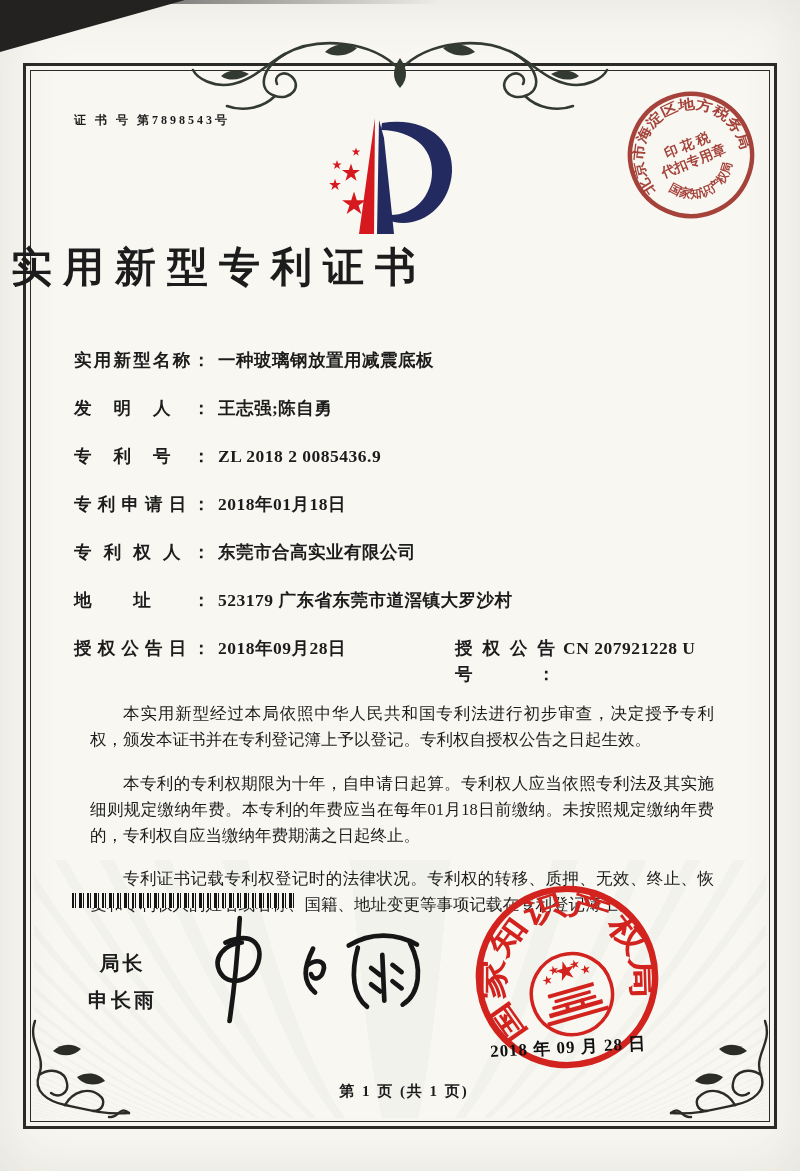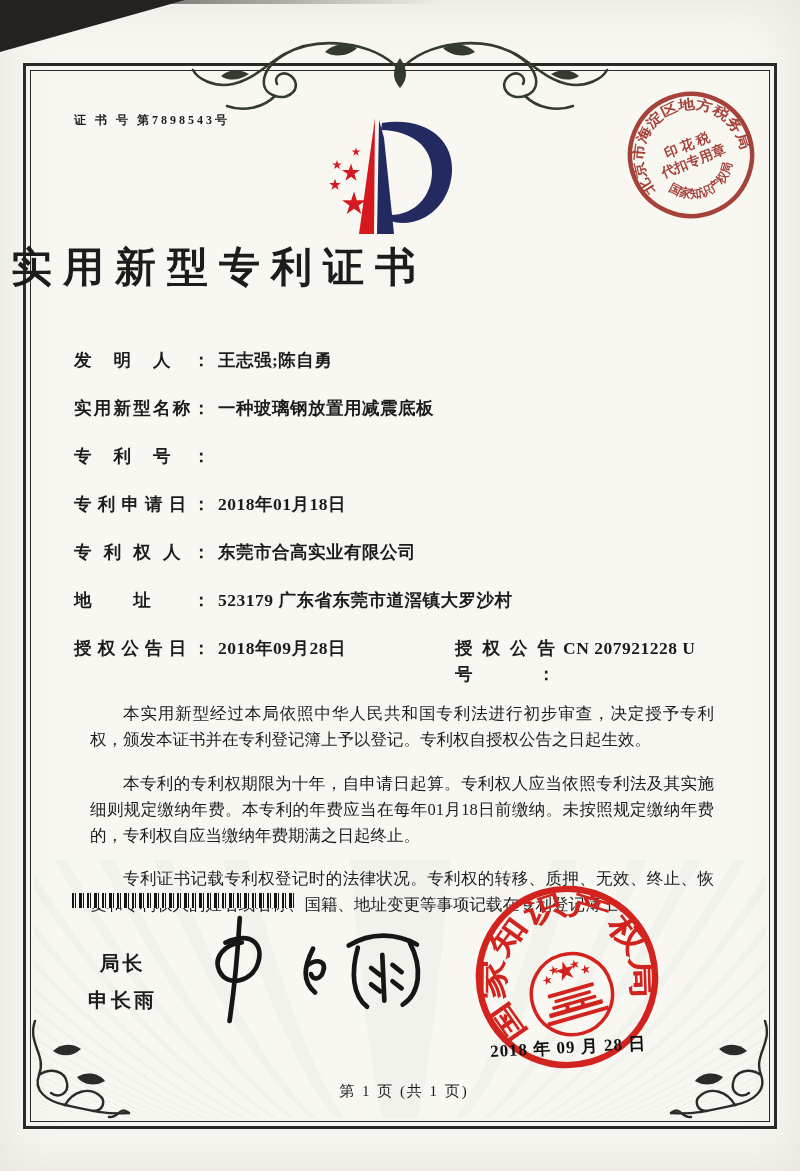--- a/index.html
+++ b/index.html
@@ -39,21 +39,21 @@
 
   .barcode{position:absolute;left:72px;top:893px;width:225px;height:15px;
     background:repeating-linear-gradient(90deg,#141414 0 2px,#f8f7f2 2px 3px,#141414 3px 4px,#f8f7f2 4px 7px,#141414 7px 10px,#f8f7f2 10px 11px,#141414 11px 12px,#f8f7f2 12px 15px);}
 
   .officer{position:absolute;left:88px;top:945px;font-size:20px;font-weight:600;letter-spacing:3px;line-height:37px;text-align:center;}
   .signature{position:absolute;left:182px;top:912px;width:256px;height:112px;}
 
   .seal-bottom{position:absolute;left:468px;top:878px;width:198px;height:198px;transform:rotate(-16deg);}
   .seal-date{position:absolute;left:490px;top:1036px;font-size:17px;font-weight:700;letter-spacing:1px;transform:rotate(-3deg);color:#101010;}
 
-  .footer{position:absolute;left:0;right:4px;top:1082px;text-align:center;font-size:15px;letter-spacing:2px;font-weight:400;padding-left:12px;}
+  .footer{position:absolute;left:0;right:4px;top:1082px;text-align:center;font-size:15px;letter-spacing:2px;font-weight:700;padding-left:12px;}
 
   .ornament-top{position:absolute;left:157px;top:28px;width:486px;height:92px;}
   .corner-orn{position:absolute;width:112px;height:112px;}
   .corner-orn.br{right:27px;bottom:42px;}
   .corner-orn.bl{left:27px;bottom:42px;transform:scaleX(-1);}
 </style>
 </head>
 <body>
 
 <div class="paper-shade"></div>
@@ -138,29 +138,30 @@
     <use href="#star" transform="translate(17,75) scale(0.62)"></use>
     <use href="#star" transform="translate(19,55) scale(0.5)"></use>
     <use href="#star" transform="translate(38,42) scale(0.45)"></use>
   </g>
 </svg>
 
 <div class="doc-title">实用新型专利证书</div>
 
 <div class="fields">
   <div class="frow">
+    <span class="flabel">实用新型名称：</span>
+    <span class="fvalue">一种玻璃钢放置用减震底板</span>
+  </div>
+  <div class="frow">
     <span class="flabel">发明人：</span>
     <span class="fvalue">王志强;陈自勇</span>
   </div>
   <div class="frow">
-    <span class="flabel">实用新型名称：</span>
-    <span class="fvalue">一种玻璃钢放置用减震底板</span>
-  </div>
-  <div class="frow">
     <span class="flabel">专利号：</span>
+    <span class="fvalue">ZL 2018 2 0085436.9</span>
   </div>
   <div class="frow">
     <span class="flabel">专利申请日：</span>
     <span class="fvalue">2018年01月18日</span>
   </div>
   <div class="frow">
     <span class="flabel">专利权人：</span>
     <span class="fvalue">东莞市合高实业有限公司</span>
   </div>
   <div class="frow">

